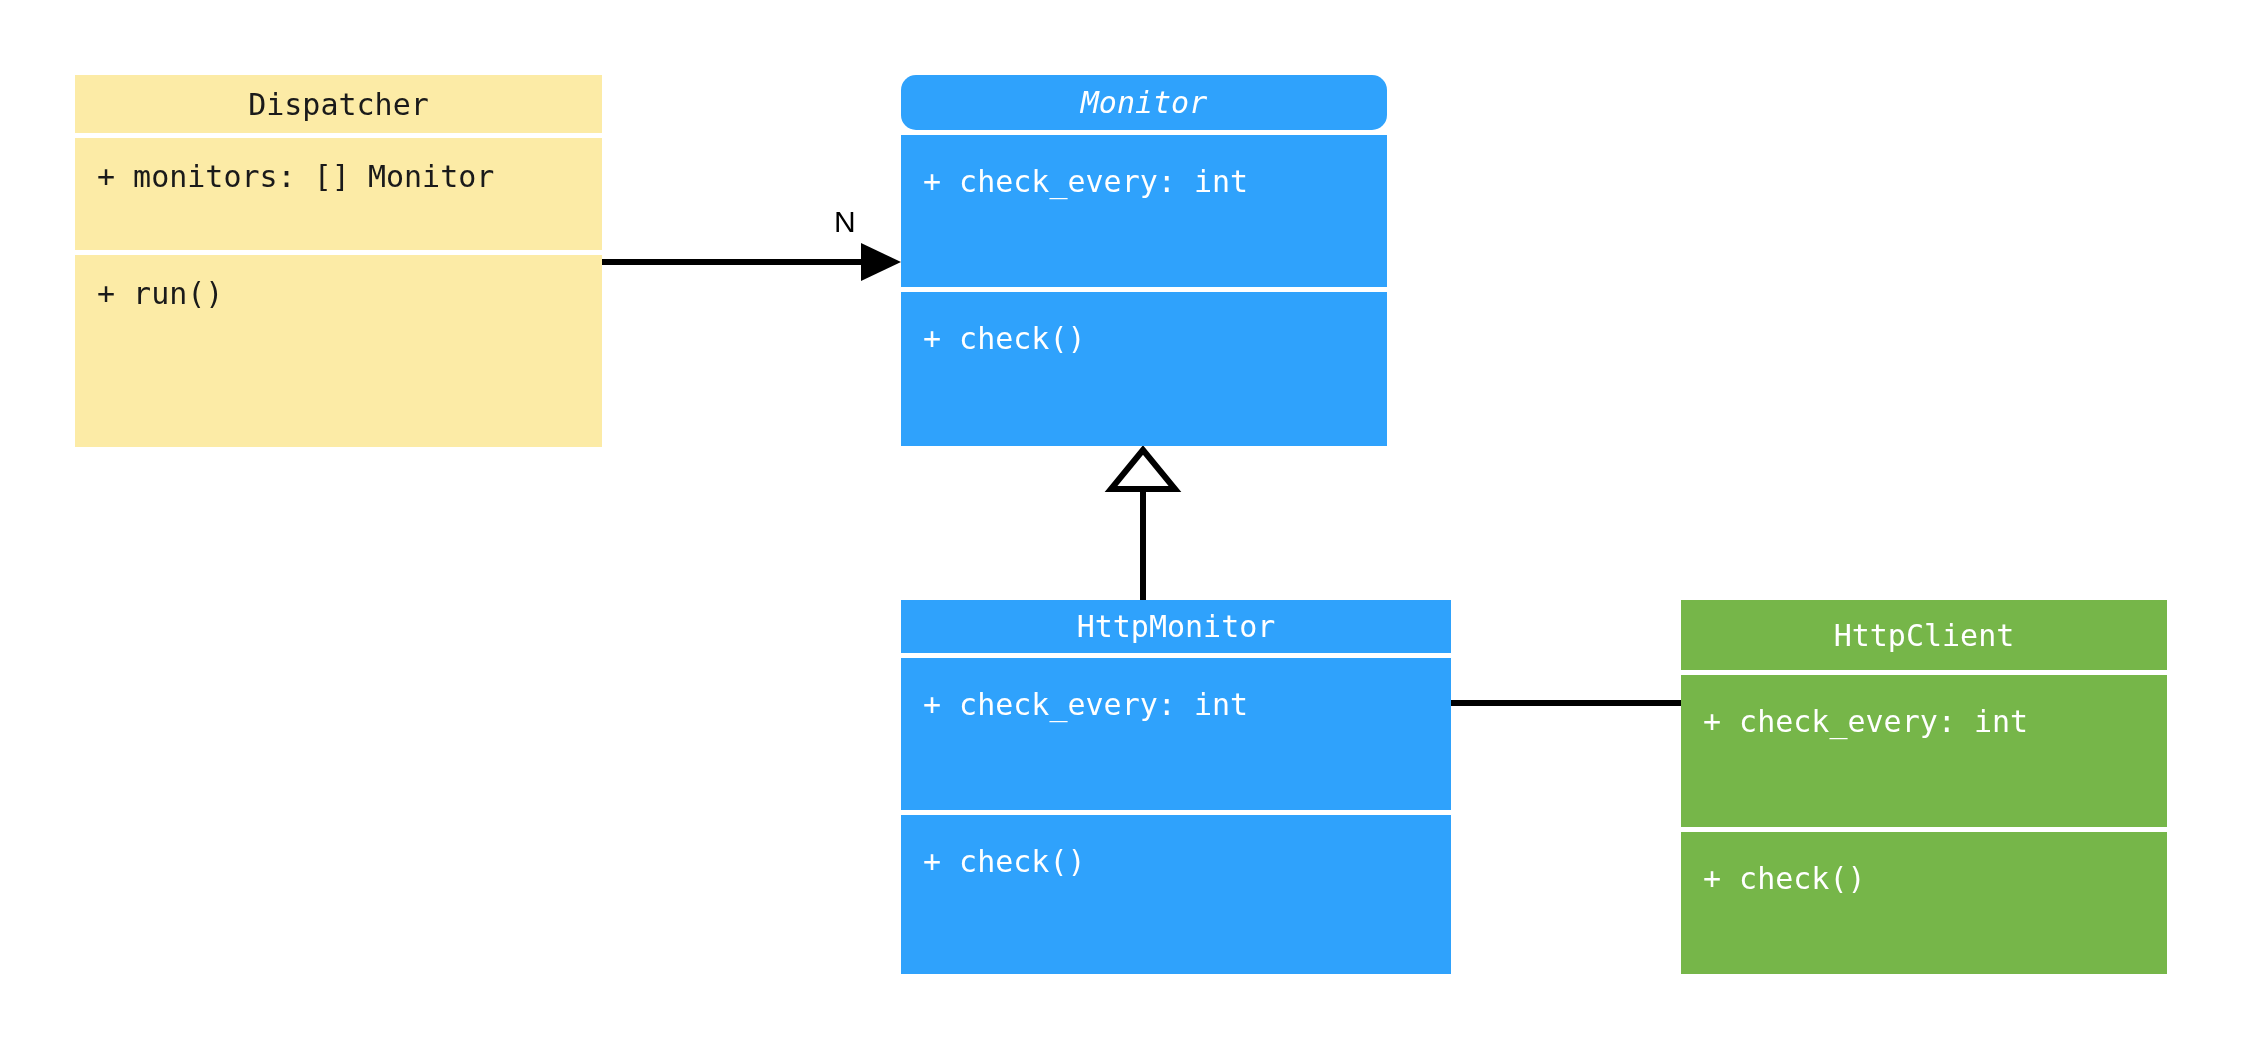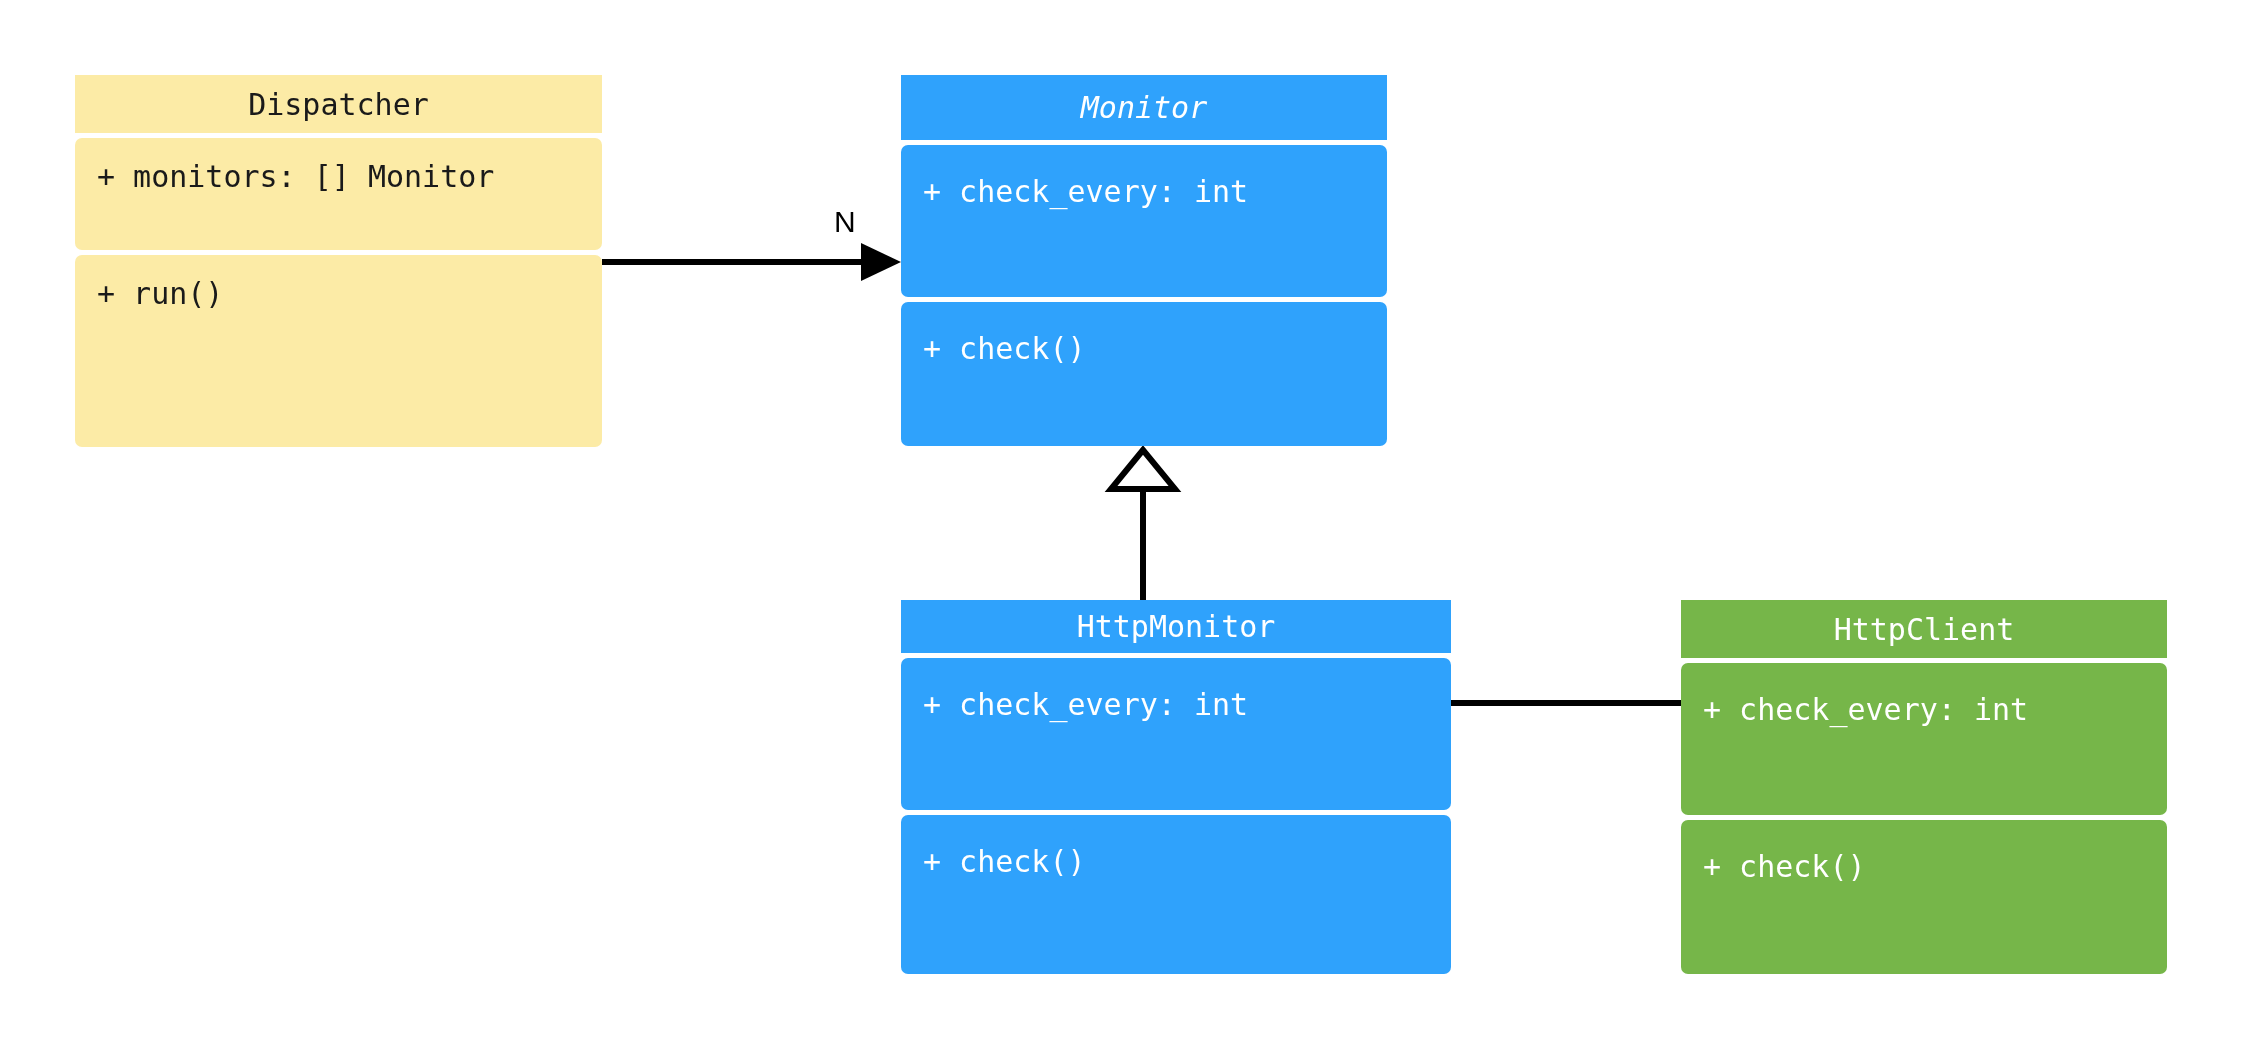--- a/index.html
+++ b/index.html
@@ -42,21 +42,20 @@
     white-space: nowrap;
   }
   .compartment.body {
     display: flex;
     flex-direction: column;
     justify-content: flex-start;
     padding: 22px 0 0 22px;
     font-size: 30px;
     line-height: 34px;
     white-space: pre;
-    border-radius: 7px;
   }
   .member {
     white-space: pre;
   }
 
   
   .theme-yellow .compartment { background: #fceba6; color: #1a1a1a; }
   .theme-blue   .compartment { background: #2fa2fc; color: #ffffff; }
   .theme-green  .compartment { background: #76b649; color: #ffffff; }
 
@@ -109,21 +108,21 @@
     </div>
     <div class="compartment body" style="height:112px;">
       <div class="member">+ monitors: [] Monitor</div>
     </div>
     <div class="compartment body" style="flex:1 1 auto;">
       <div class="member">+ run()</div>
     </div>
   </div>
 
   <div class="uml-class theme-blue" style="left:901px; top:75px; width:486px; height:371px;">
-    <div class="compartment title" style="height:65px;">
+    <div class="compartment title" style="height:55px;border-radius:15px;">
       <span class="abstract-name">Monitor</span>
     </div>
     <div class="compartment body" style="height:152px; padding-top:30px;">
       <div class="member">+ check_every: int</div>
     </div>
     <div class="compartment body" style="flex:1 1 auto; padding-top:30px;">
       <div class="member">+ check()</div>
     </div>
   </div>
 
@@ -133,21 +132,21 @@
     </div>
     <div class="compartment body" style="height:152px; padding-top:30px;">
       <div class="member">+ check_every: int</div>
     </div>
     <div class="compartment body" style="flex:1 1 auto; padding-top:30px;">
       <div class="member">+ check()</div>
     </div>
   </div>
 
   <div class="uml-class theme-green" style="left:1681px; top:600px; width:486px; height:374px;">
-    <div class="compartment title" style="height:58px;">
+    <div class="compartment title" style="height:70px;">
       <span>HttpClient</span>
     </div>
     <div class="compartment body" style="height:152px; padding-top:30px;">
       <div class="member">+ check_every: int</div>
     </div>
     <div class="compartment body" style="flex:1 1 auto; padding-top:30px;">
       <div class="member">+ check()</div>
     </div>
   </div>
 

